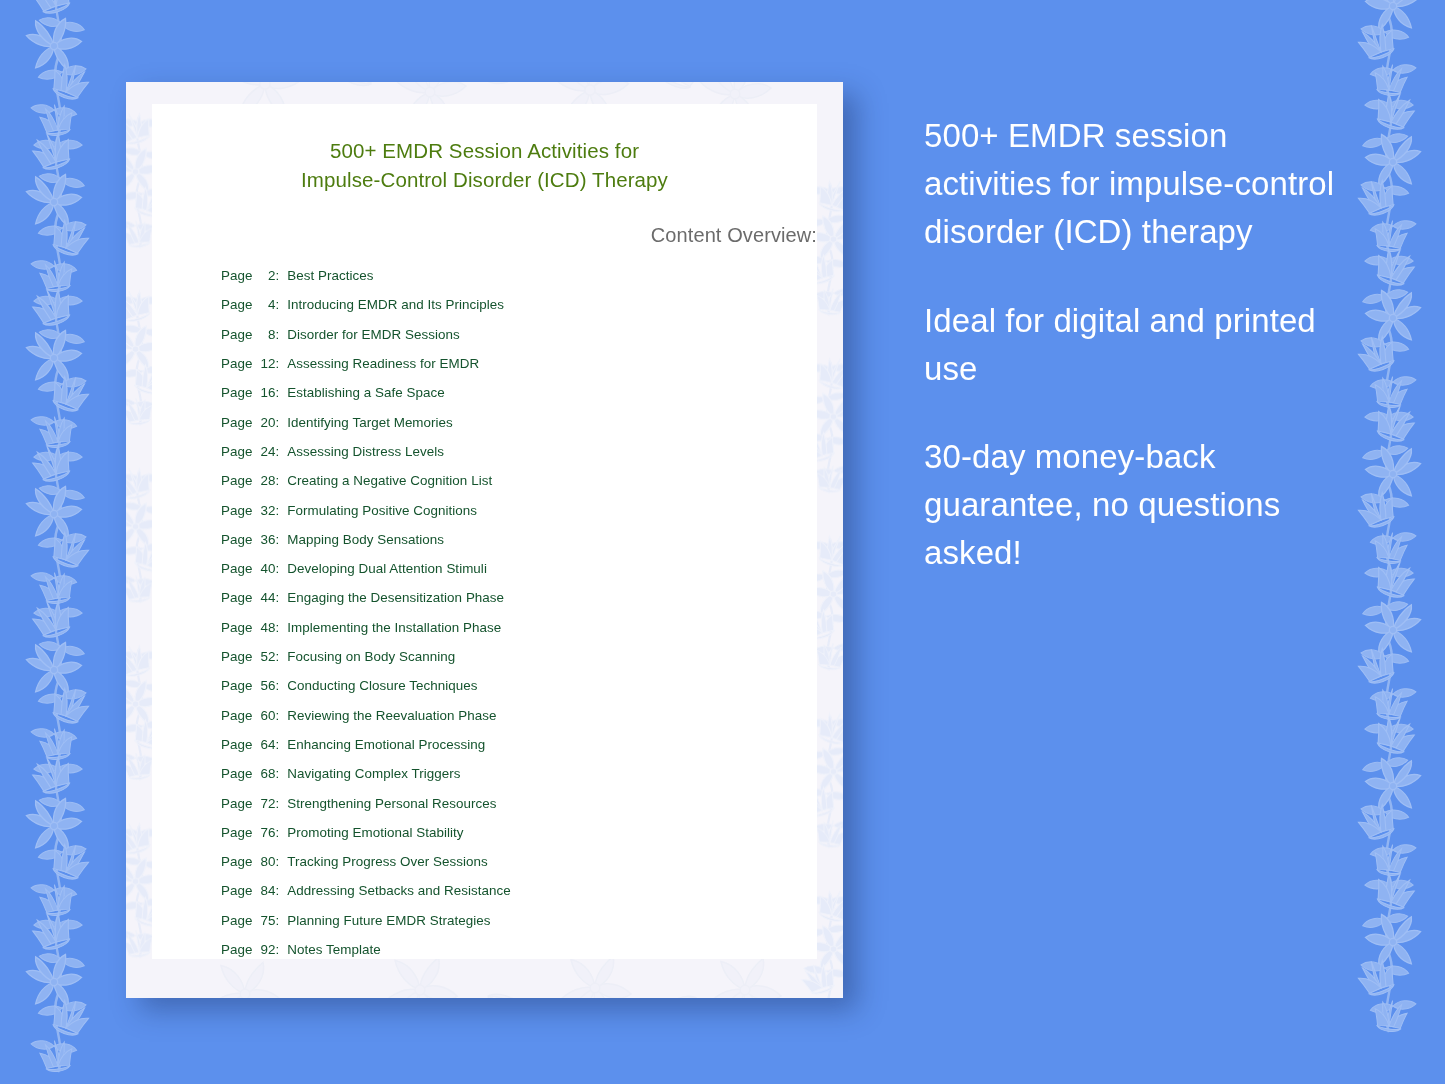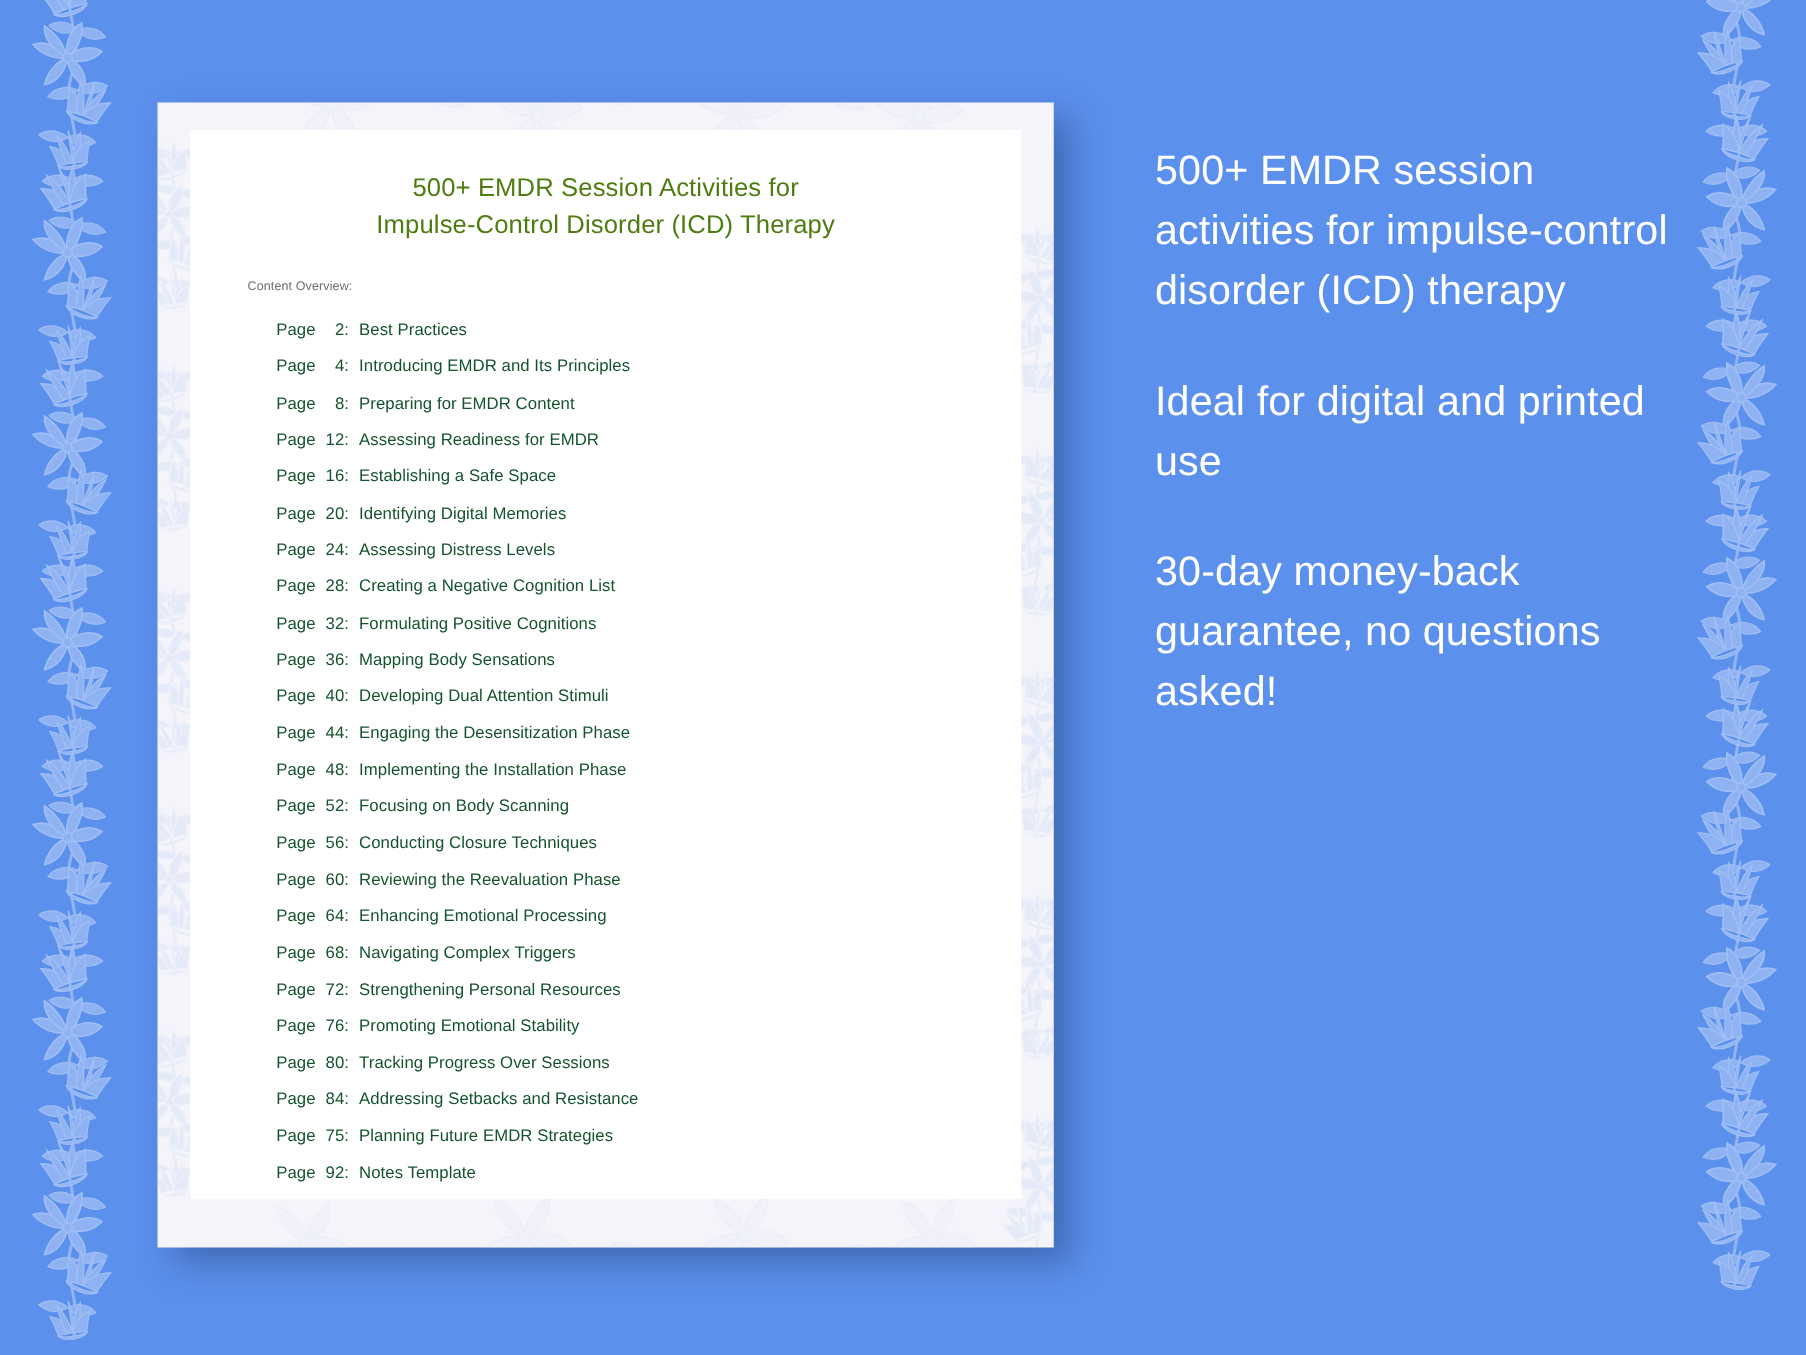--- a/index.html
+++ b/index.html
@@ -90,23 +90,24 @@
     font-weight: 400;
     line-height: 1.42;
     color: #4d7c0f;
     letter-spacing: 0.1px;
   }
   #doc-title .title-line { display: block; }
 
   #content-overview-label {
     margin: 0;
     padding: 30px 0 0 46px;
-    font-size: 10px;
+    font-size: 20px;
     color: #6b6b6b;
     letter-spacing: 0.1px;
+    text-align: right;
   }
 
   #toc-list {
     list-style: none;
     margin: 0;
     padding: 14px 0 0 69px;
   }
   .toc-item {
     display: flex;
     align-items: center;
@@ -314,39 +315,39 @@
           <li class="toc-item">
             <span class="toc-page-word">Page</span>
             <span class="toc-page-num">4</span>
             <span class="toc-colon">:</span>
             <span class="toc-entry-title">Introducing EMDR and Its Principles</span>
           </li>
           <li class="toc-item">
             <span class="toc-page-word">Page</span>
             <span class="toc-page-num">8</span>
             <span class="toc-colon">:</span>
-            <span class="toc-entry-title">Preparing for EMDR Content</span>
+            <span class="toc-entry-title">Disorder for EMDR Sessions</span>
           </li>
           <li class="toc-item">
             <span class="toc-page-word">Page</span>
             <span class="toc-page-num">12</span>
             <span class="toc-colon">:</span>
             <span class="toc-entry-title">Assessing Readiness for EMDR</span>
           </li>
           <li class="toc-item">
             <span class="toc-page-word">Page</span>
             <span class="toc-page-num">16</span>
             <span class="toc-colon">:</span>
             <span class="toc-entry-title">Establishing a Safe Space</span>
           </li>
           <li class="toc-item">
             <span class="toc-page-word">Page</span>
             <span class="toc-page-num">20</span>
             <span class="toc-colon">:</span>
-            <span class="toc-entry-title">Identifying Digital Memories</span>
+            <span class="toc-entry-title">Identifying Target Memories</span>
           </li>
           <li class="toc-item">
             <span class="toc-page-word">Page</span>
             <span class="toc-page-num">24</span>
             <span class="toc-colon">:</span>
             <span class="toc-entry-title">Assessing Distress Levels</span>
           </li>
           <li class="toc-item">
             <span class="toc-page-word">Page</span>
             <span class="toc-page-num">28</span>

